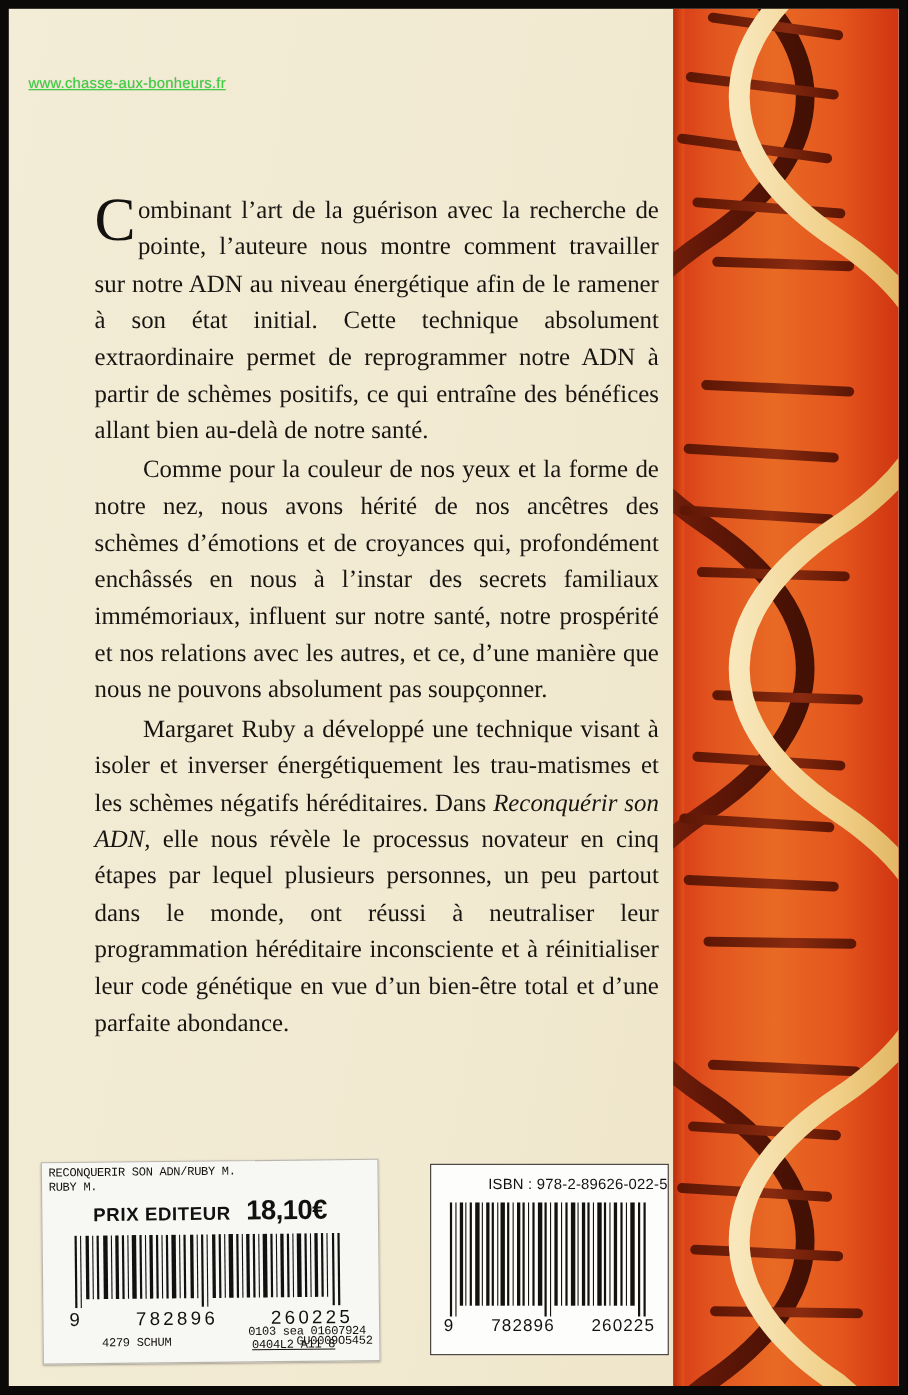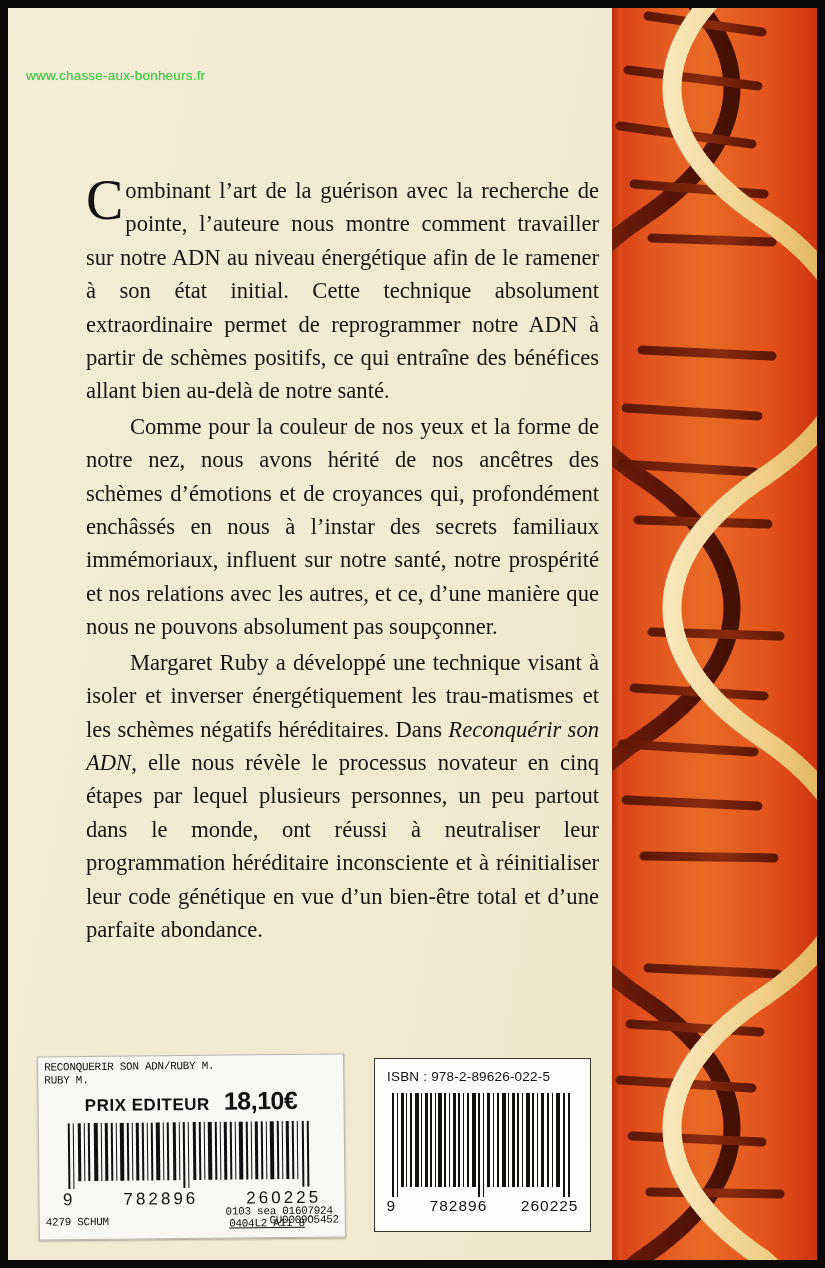--- a/index.html
+++ b/index.html
@@ -61,20 +61,21 @@
   
   .watermark {
     position: absolute;
     left: 18px;
     top: 60px;
     font-family: "Liberation Sans", sans-serif;
     font-size: 13.5px;
     color: #39d13f;
     letter-spacing: 0.2px;
     text-shadow: 0 0 1px rgba(0,0,0,.25);
+    text-decoration: underline;
   }
 
   
   .blurb {
     position: absolute;
     left: 78px;
     top: 166px;
     width: 513px;
     color: #181512;
     font-size: 22.6px;
@@ -158,32 +159,33 @@
   }
   .sticker-foot {
     font-family: "Liberation Mono", monospace;
     font-size: 11px;
     color: #14120f;
     display: flex;
     justify-content: space-between;
     padding: 6px 6px 0 6px;
     letter-spacing: -0.3px;
   }
-  .sticker-foot span { white-space: pre; }
+  .sticker-foot span { white-space: pre; margin-left: 47px; }
 
   
   .isbn-box {
     position: absolute;
-    left: 366px;
+    left: 383px;
     top: 1050px;
     width: 215px;
     height: 172px;
     background: #fdfdfb;
     border: 1px solid #3a352e;
     overflow: hidden;
+    text-align: right;
   }
   .isbn-label {
     font-family: "Liberation Sans", sans-serif;
     font-size: 13.5px;
     color: #14120f;
     padding: 10px 0 0 12px;
     letter-spacing: 0.2px;
   }
   .isbn-barcode {
     margin: 9px auto 0 auto;

